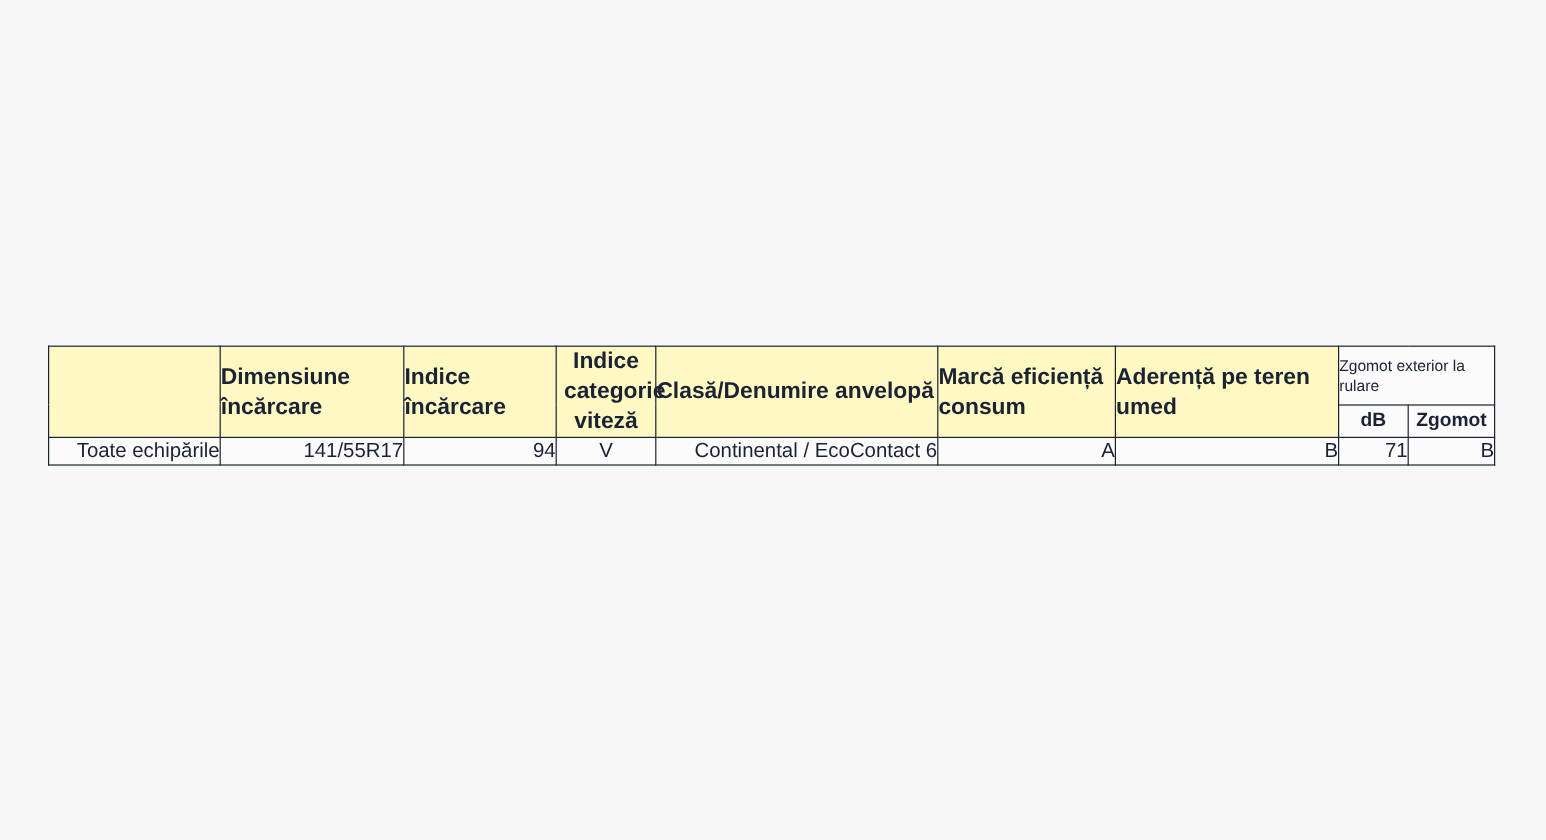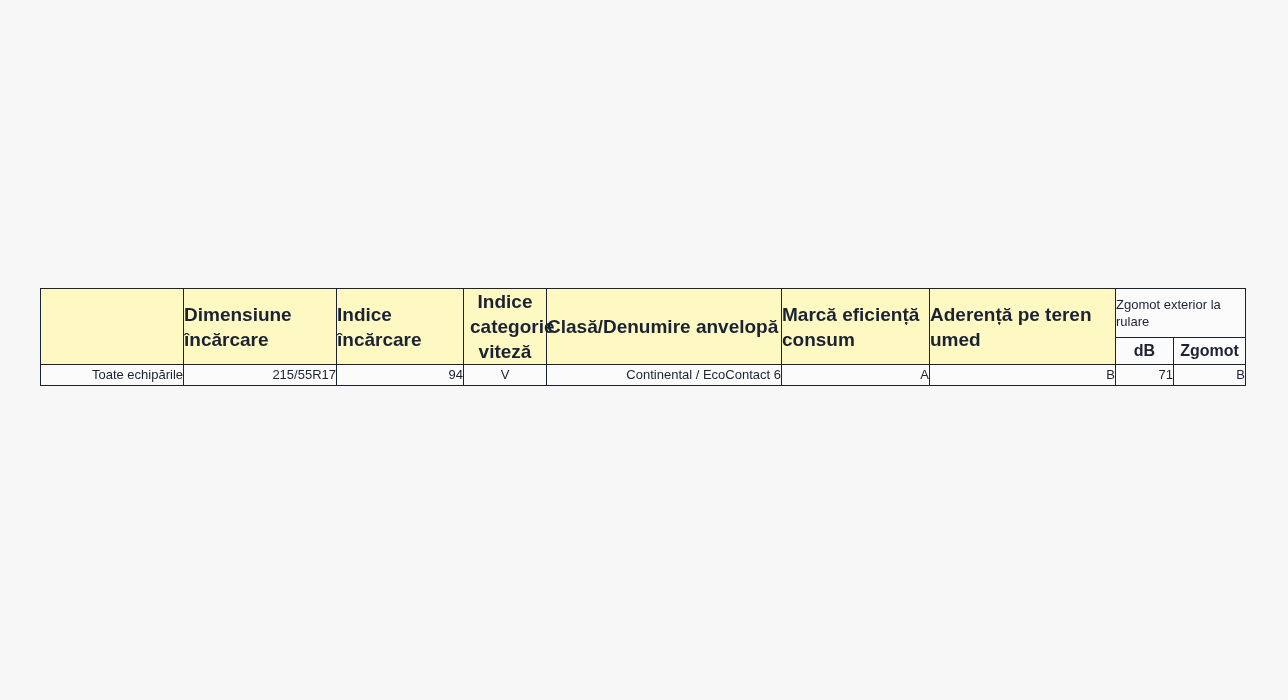--- a/index.html
+++ b/index.html
@@ -64,21 +64,21 @@
 
   th.noise-sub {
     font-size: 16px;
     font-weight: bold;
     text-align: center;
     padding: 4px 6px 5px 6px;
     line-height: 1.2;
   }
 
   td.dcell {
-    font-size: 13px;
+    font-size: 17px;
     line-height: 1.3;
     text-align: right;
     padding: 10px 10px;
     height: 20px;
     margin-left: 39px;
   }
 
   td.dcell.center {
     text-align: center;
   }
@@ -122,21 +122,21 @@
         <th class="noise-group" colspan="2">Zgomot exterior la rulare</th>
       </tr>
       <tr>
         <th class="noise-sub">dB</th>
         <th class="noise-sub">Zgomot</th>
       </tr>
     </thead>
     <tbody>
       <tr>
         <td class="dcell">Toate echipările</td>
-        <td class="dcell">215/55R17</td>
+        <td class="dcell">141/55R17</td>
         <td class="dcell">94</td>
         <td class="dcell center">V</td>
         <td class="dcell">Continental / EcoContact 6</td>
         <td class="dcell">A</td>
         <td class="dcell">B</td>
         <td class="dcell">71</td>
         <td class="dcell">B</td>
       </tr>
     </tbody>
   </table>

